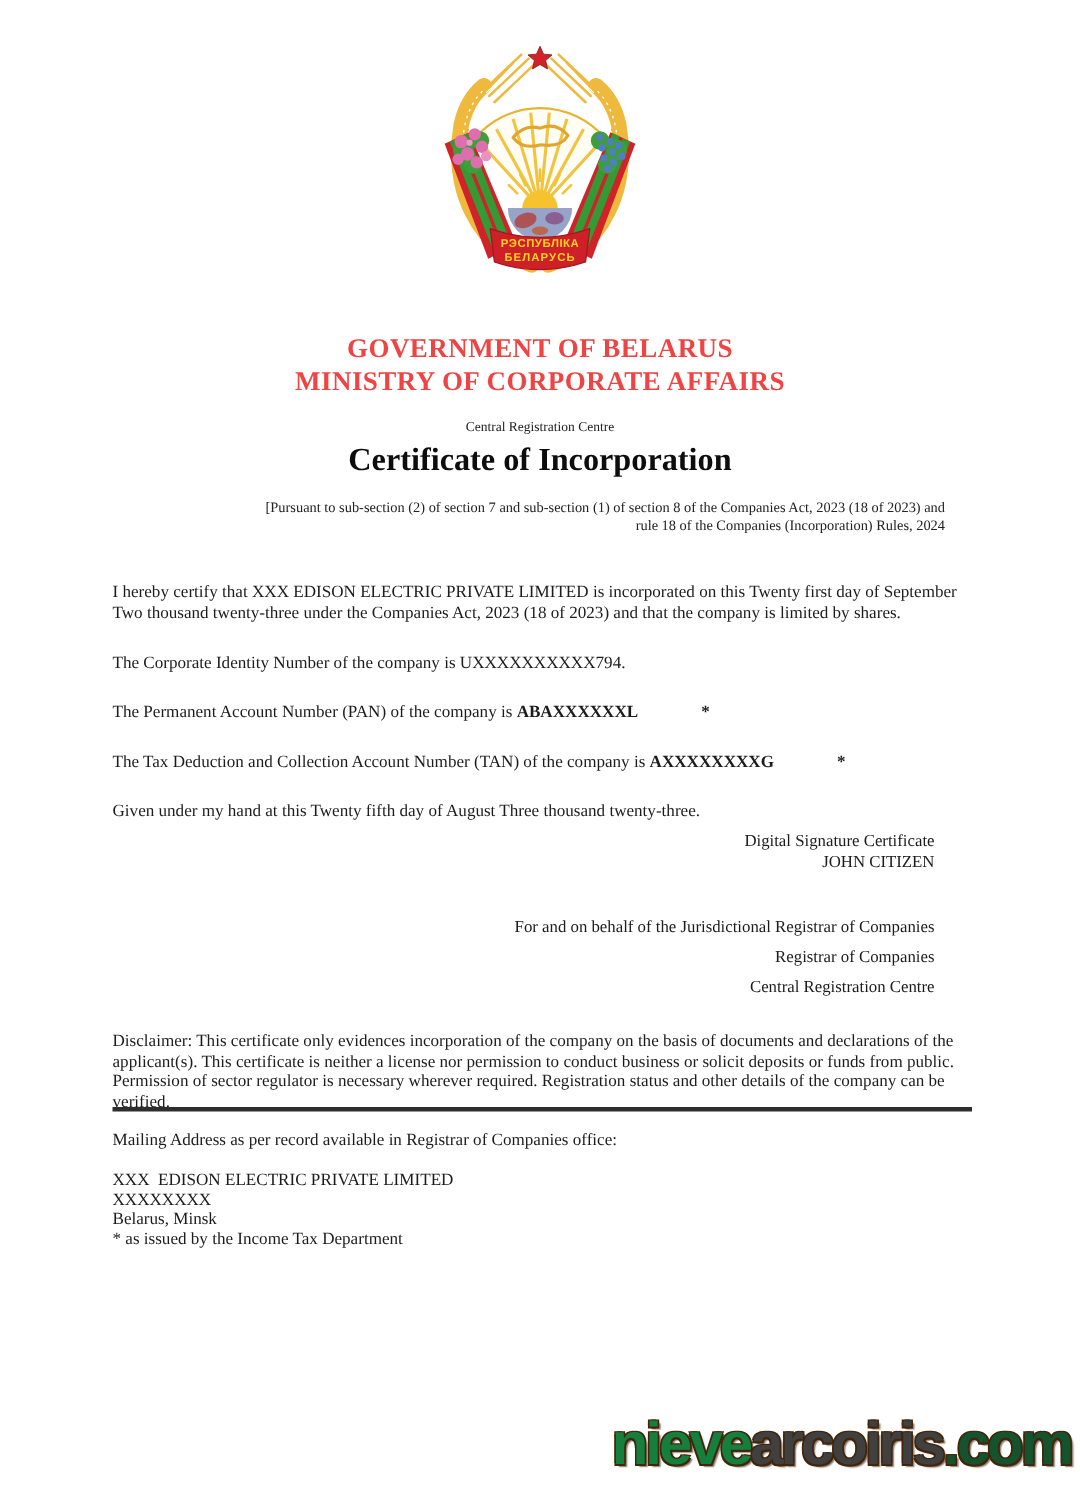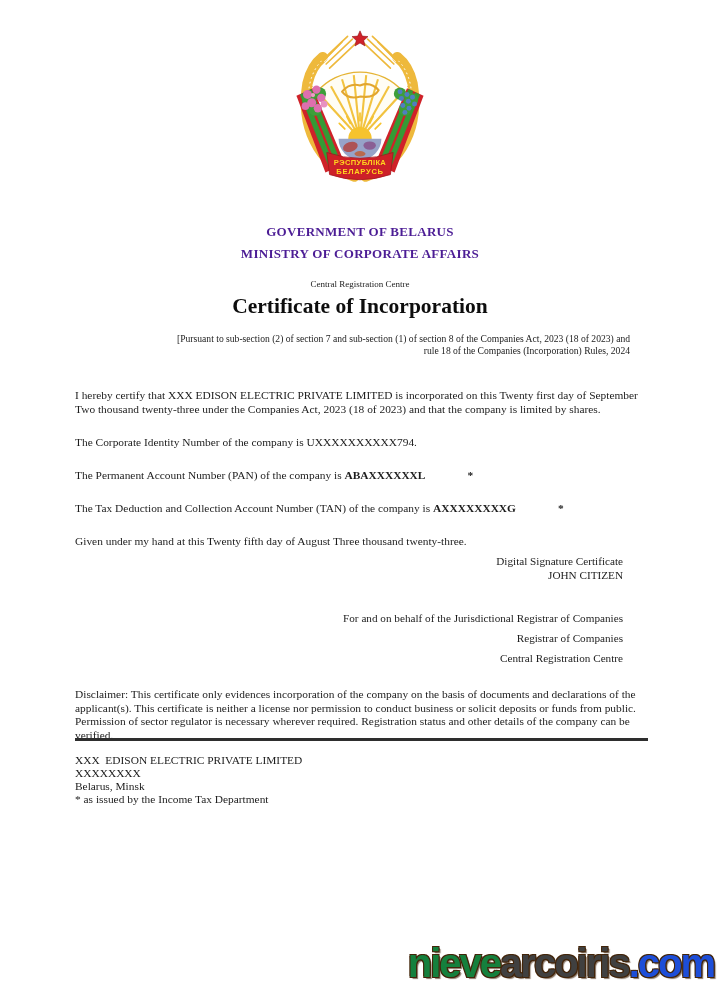--- a/index.html
+++ b/index.html
@@ -1,21 +1,21 @@
 <!DOCTYPE html>
 <html><head>
 <meta charset="utf-8">
 <style>
   html,body{margin:0;padding:0;background:#ffffff;}
   .page{position:relative;width:720px;height:1000px;background:#ffffff;overflow:hidden;
         font-family:"Liberation Serif",serif;color:#1c1c1c;}
   .abs{position:absolute;}
   .center{text-align:center;width:100%;}
   .emblem-wrap{left:50%;transform:translateX(-50%);top:28px;}
-  .gov-head{top:221px;font-weight:bold;font-size:13px;line-height:22px;letter-spacing:.3px;color:#4c1d95;}
+  .gov-head{top:221px;font-weight:bold;font-size:18px;line-height:22px;letter-spacing:.3px;color:#ef4444;}
   .centre-label{top:279px;font-size:9px;color:#222;}
   .cert-title{top:294px;font-weight:bold;font-size:21.5px;color:#0d0d0d;}
   .pursuant{top:333px;left:90px;width:540px;font-size:9.6px;line-height:12px;text-align:right;color:#222;}
   .body-block{top:389px;left:75px;width:575px;font-size:11.4px;line-height:13.5px;}
   .body-block p{margin:0 0 19.5px 0;}
   .bold{font-weight:bold;}
   .star-note{display:inline-block;margin-left:42px;font-weight:bold;}
   .sig-block{top:555px;right:97px;text-align:right;font-size:11.2px;line-height:13.5px;}
   .sig-lower{margin-top:26px;line-height:20px;}
   .disclaimer{top:688px;left:75px;width:568px;font-size:11.4px;line-height:13.5px;}
@@ -176,23 +176,24 @@
       <div>Registrar of Companies</div>
       <div>Central Registration Centre</div>
     </div>
   </div>
 
   <div class="abs disclaimer">Disclaimer: This certificate only evidences incorporation of the company on the basis of documents and declarations of the applicant(s). This certificate is neither a license nor permission to conduct business or solicit deposits or funds from public. Permission of sector regulator is necessary wherever required. Registration status and other details of the company can be verified.</div>
 
   <div class="abs rule"></div>
 
   <div class="abs mailing">
+    <div class="head">Mailing Address as per record available in Registrar of Companies office:</div>
     <div>XXX  EDISON ELECTRIC PRIVATE LIMITED</div>
     <div>XXXXXXXX</div>
     <div>Belarus, Minsk</div>
     <div>* as issued by the Income Tax Department</div>
   </div>
 
   <div class="abs watermark">
-    <span style="color:#15803d;">nieve</span><span style="color:#404040;">arcoiris</span><span style="color:#1d4ed8;margin-top:20px;">.com</span>
+    <span style="color:#15803d;">nieve</span><span style="color:#404040;">arcoiris</span><span style="color:#14532d;margin-top:20px;">.com</span>
   </div>
 
 </div>
 
 </body></html>

